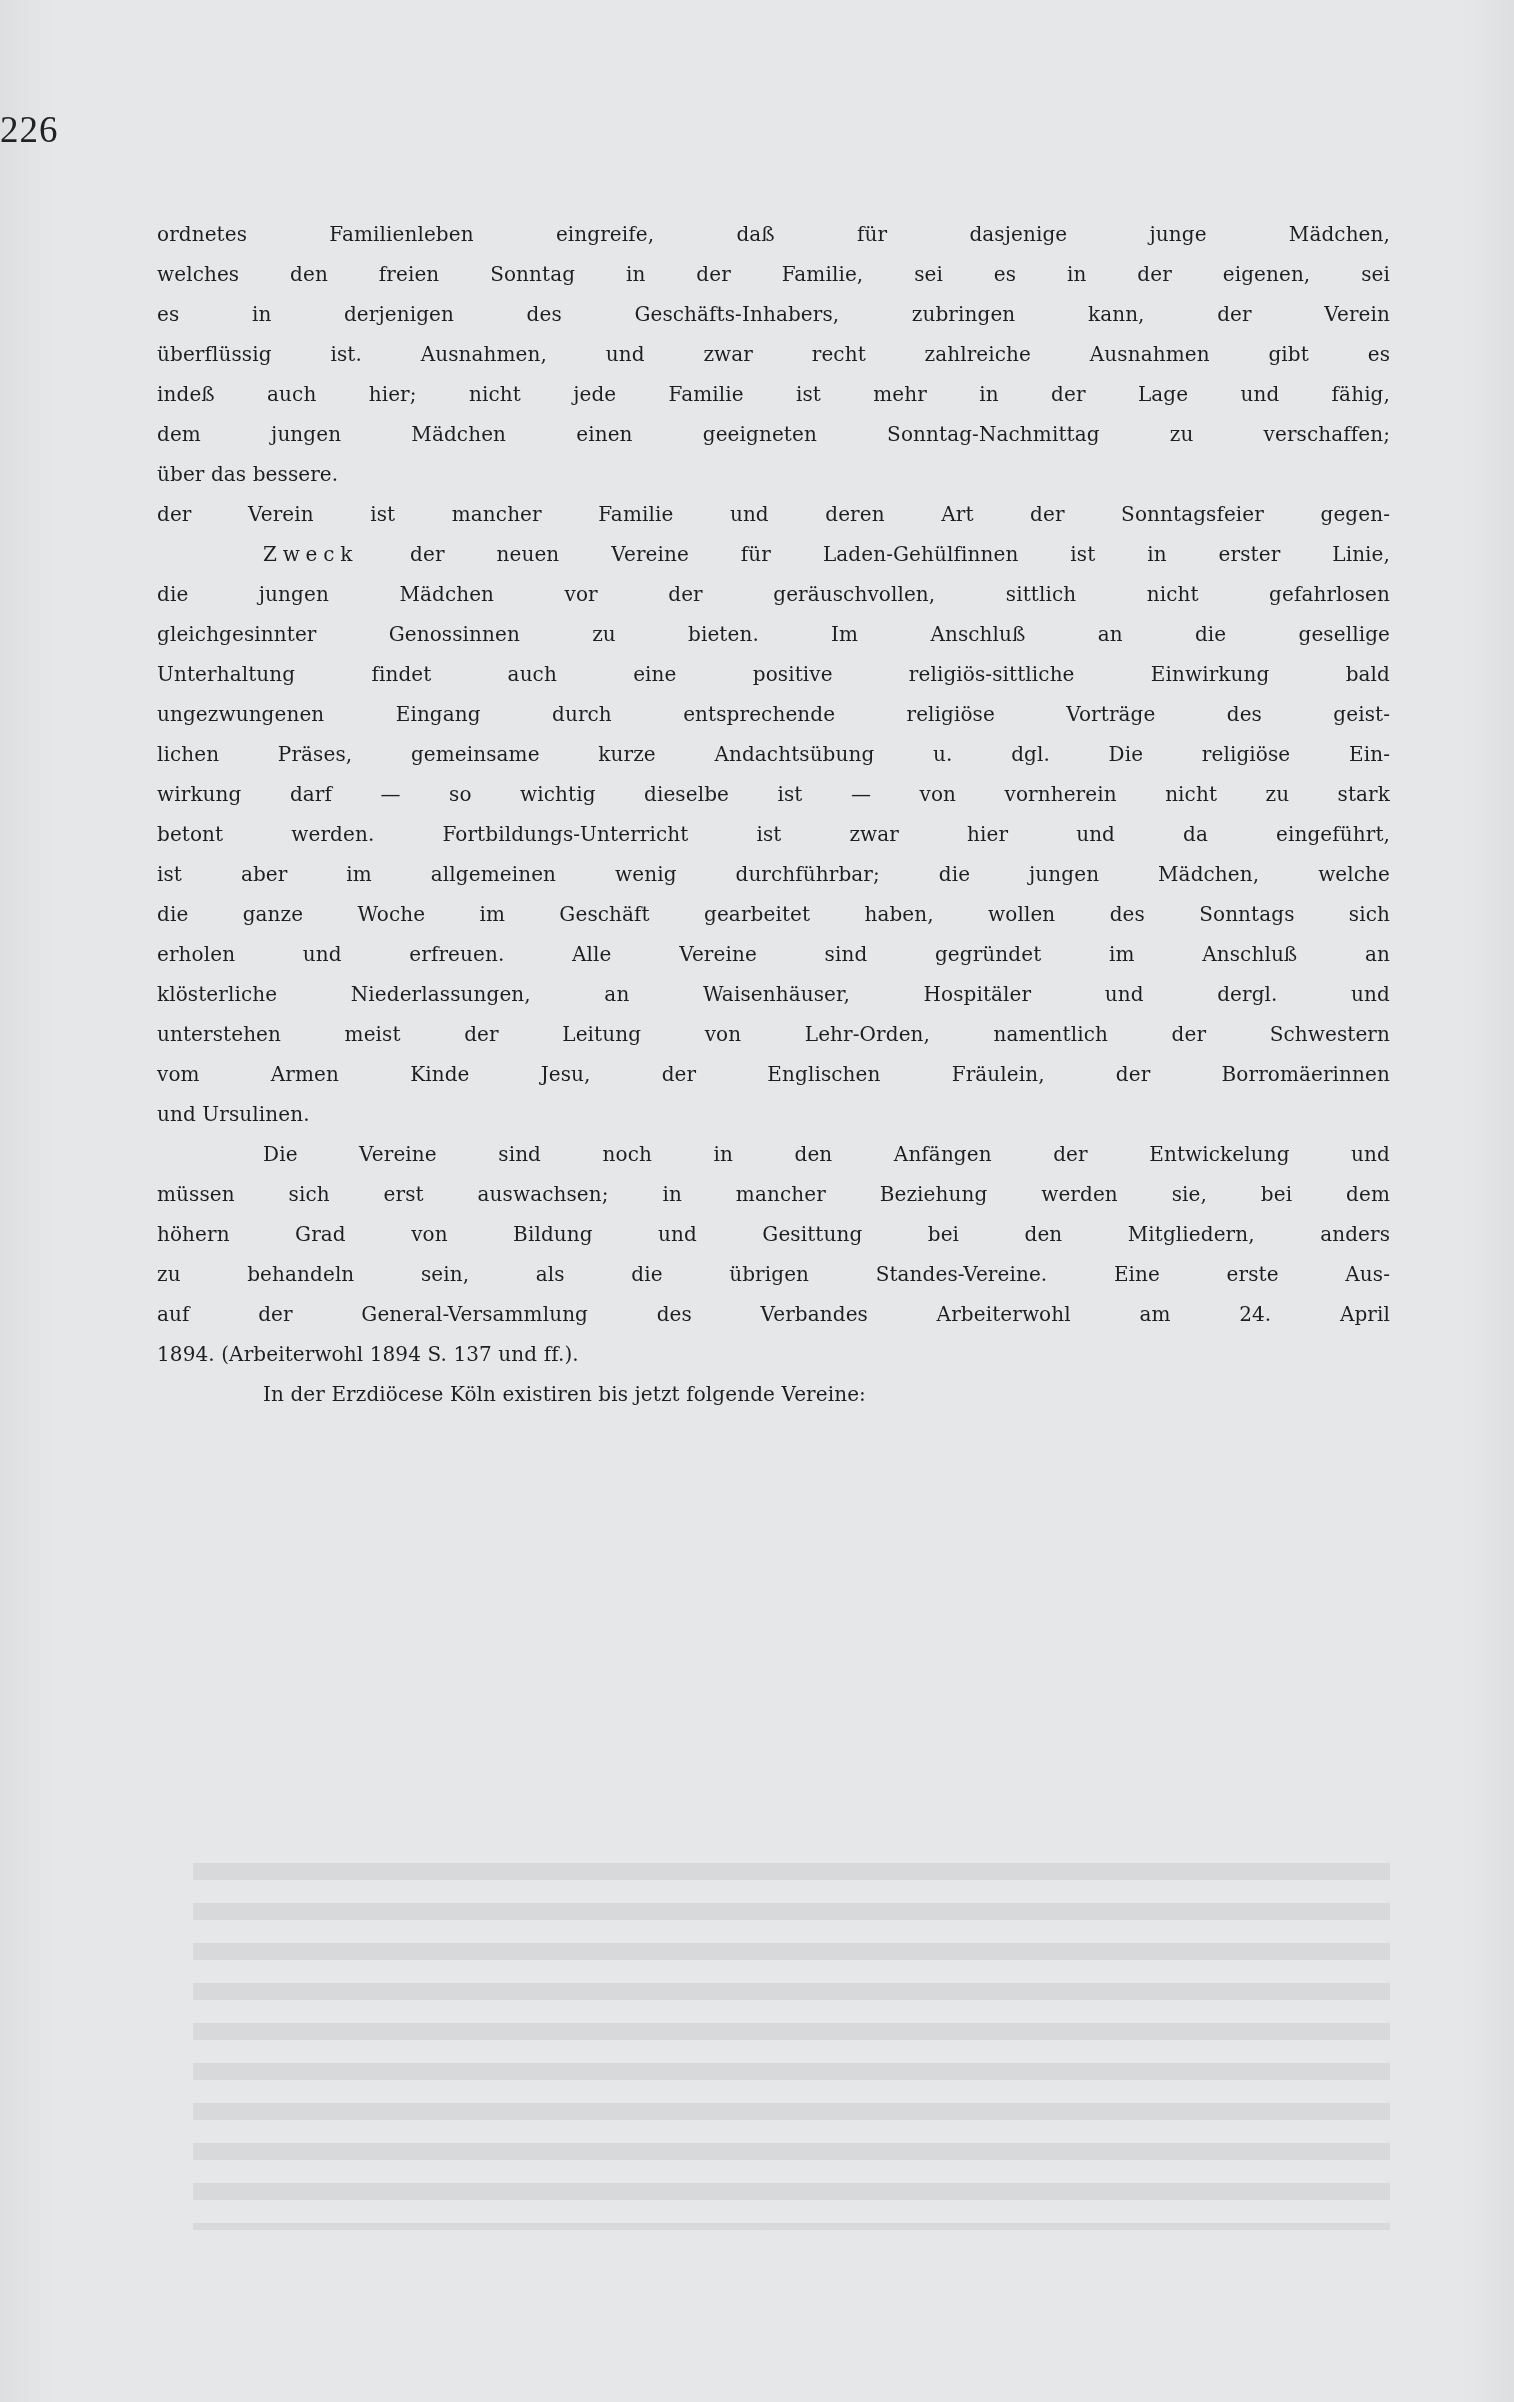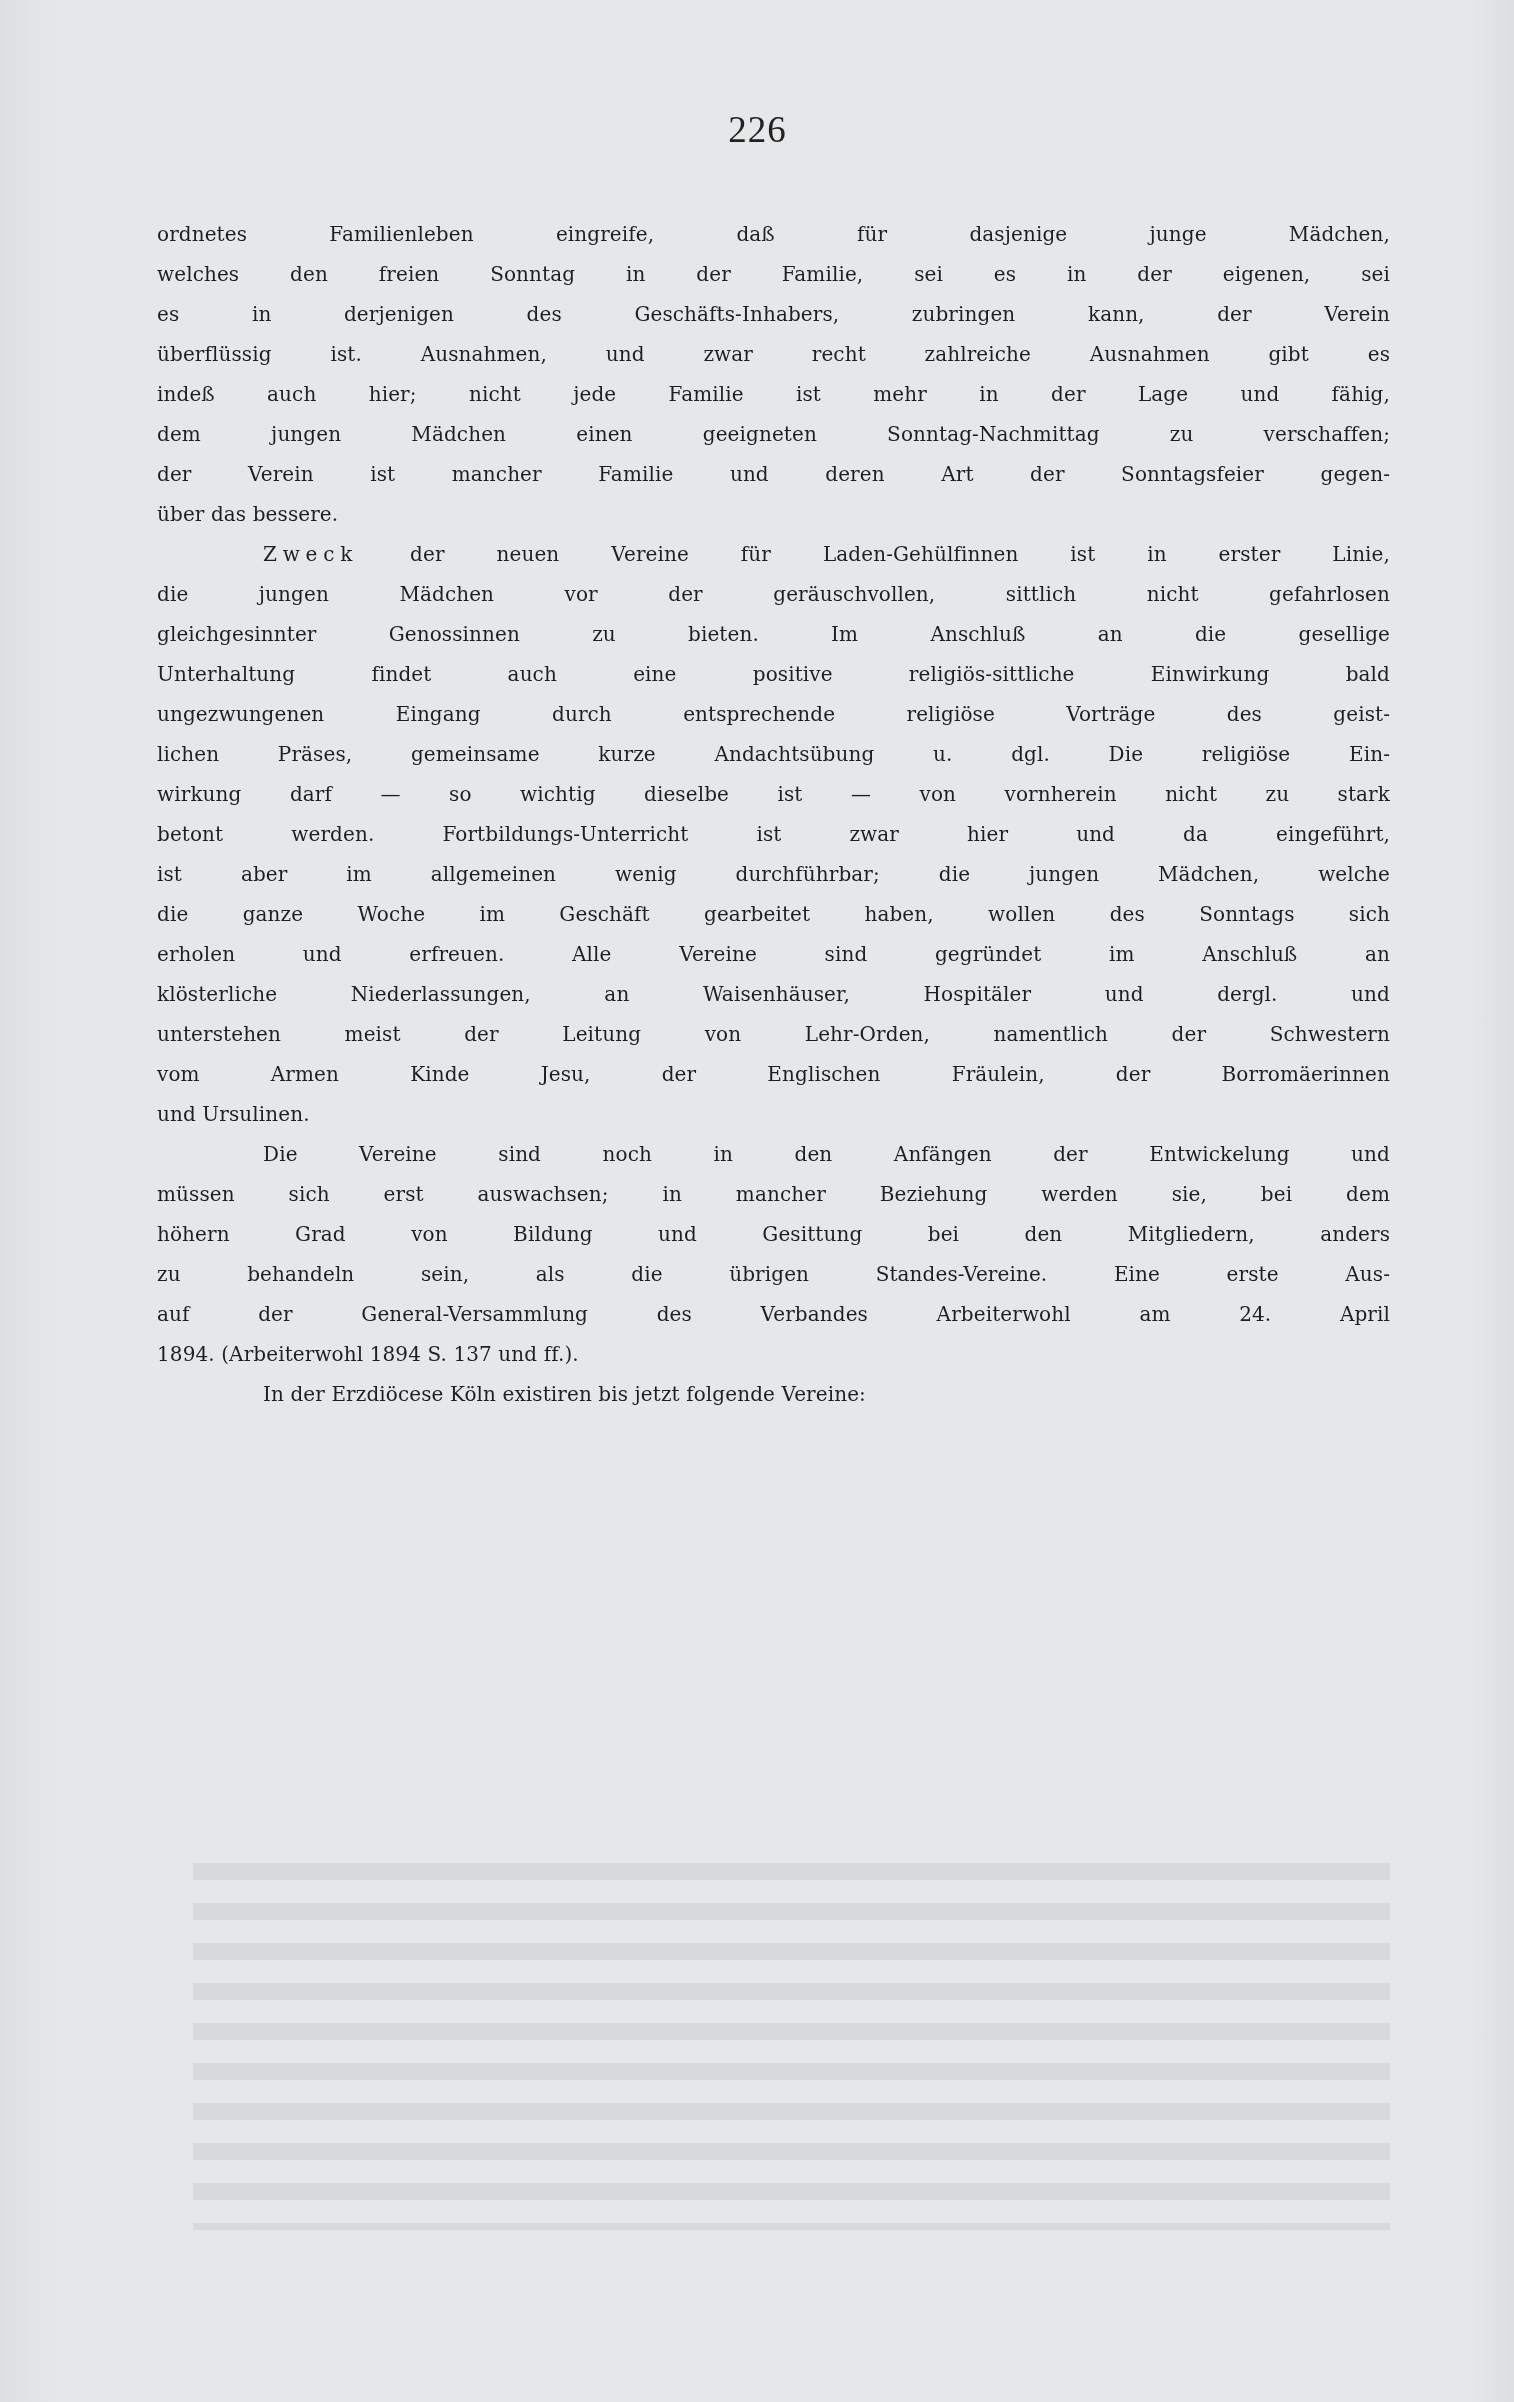--- a/index.html
+++ b/index.html
@@ -21,21 +21,21 @@
     background:
       linear-gradient(90deg, rgba(0,0,0,0.035) 0px, rgba(0,0,0,0) 58px),
       linear-gradient(270deg, rgba(0,0,0,0.04) 0px, rgba(0,0,0,0) 48px);
     pointer-events: none;
   }
   .page-number {
     position: absolute;
     top: 108px;
     left: 0;
     width: 1515px;
-    text-align: center;
+    text-align: left;
     font-family: "Liberation Serif", "DejaVu Serif", serif;
     font-size: 37px;
     letter-spacing: 1px;
     color: #222;
   }
   .text-block {
     position: absolute;
     top: 214px;
     left: 157px;
     width: 1233px;
@@ -78,22 +78,22 @@
 
 <div class="text-block">
 
   <div>
     <div class="line">ordnetes Familienleben eingreife, daß für dasjenige junge Mädchen,</div>
     <div class="line">welches den freien Sonntag in der Familie, sei es in der eigenen, sei</div>
     <div class="line">es in derjenigen des Geschäfts-Inhabers, zubringen kann, der Verein</div>
     <div class="line">überflüssig ist. Ausnahmen, und zwar recht zahlreiche Ausnahmen gibt es</div>
     <div class="line">indeß auch hier; nicht jede Familie ist mehr in der Lage und fähig,</div>
     <div class="line">dem jungen Mädchen einen geeigneten Sonntag-Nachmittag zu verschaffen;</div>
+    <div class="line last">über das bessere.</div>
     <div class="line">der Verein ist mancher Familie und deren Art der Sonntagsfeier gegen-</div>
-    <div class="line last">über das bessere.</div>
   </div>
 
   <div>
     <div class="line indent"><span class="spaced">Zweck</span><span> der neuen Vereine für Laden-Gehülfinnen ist in erster Linie,</span></div>
     <div class="line">die jungen Mädchen vor der geräuschvollen, sittlich nicht gefahrlosen</div>
     <div class="line">gleichgesinnter Genossinnen zu bieten. Im Anschluß an die gesellige</div>
     <div class="line">Unterhaltung findet auch eine positive religiös-sittliche Einwirkung bald</div>
     <div class="line">ungezwungenen Eingang durch entsprechende religiöse Vorträge des geist-</div>
     <div class="line">lichen Präses, gemeinsame kurze Andachtsübung u. dgl. Die religiöse Ein-</div>
     <div class="line">wirkung darf — so wichtig dieselbe ist — von vornherein nicht zu stark</div>

